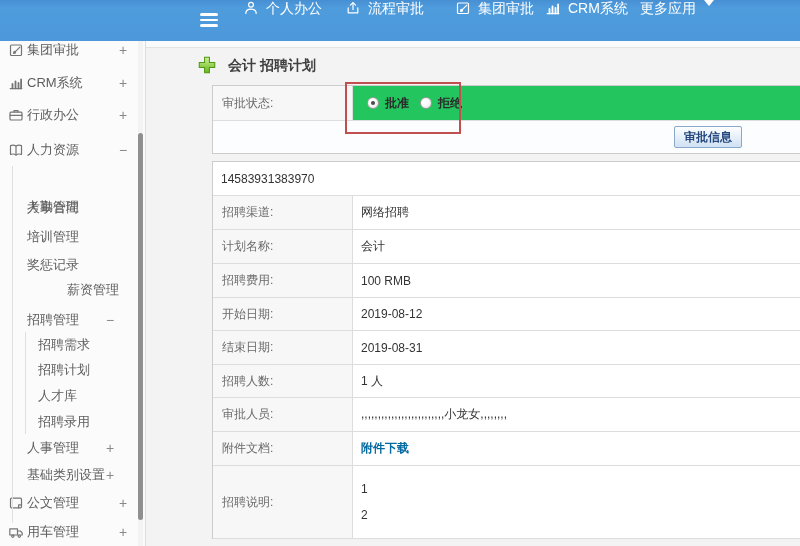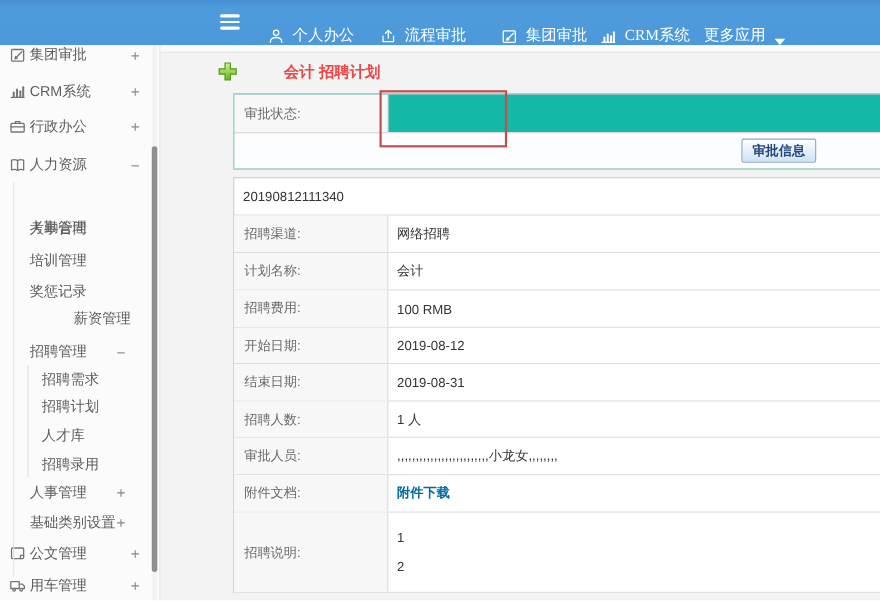--- a/index.html
+++ b/index.html
@@ -6,22 +6,22 @@
   #app{position:relative;width:800px;height:546px;overflow:hidden;
        font-family:"Liberation Sans","DejaVu Sans",sans-serif;background:#fff;}
 
   
   .navbar{position:absolute;left:0;top:0;width:800px;height:41px;
           background:linear-gradient(#478fd3,#4f9cdd 20%,#4c98da);color:#fff;}
   .logo{position:absolute;left:10px;top:0;height:41px;line-height:41px;
         font-size:15px;font-weight:bold;letter-spacing:.5px;white-space:nowrap;}
   .hamburger{position:absolute;left:200px;top:13px;width:18px;height:15px;cursor:pointer;}
   .hamburger span{display:block;height:2.5px;background:#fff;border-radius:2px;margin-bottom:3px;}
-  .nav-item{position:absolute;top:0;height:41px;display:flex;align-items:flex-end;
-            font-size:14px;color:#fff;white-space:nowrap;cursor:pointer;font-family:Liberation Serif, serif;}
+  .nav-item{position:absolute;top:0;height:41px;display:flex;align-items:flex-start;
+            font-size:14px;color:#fff;white-space:nowrap;cursor:pointer;}
   .nav-item .nicon{display:inline-flex;margin-right:7px;}
   .nav-item .caret{margin-left:8px;display:inline-flex;}
 
   
   .sidebar{position:absolute;left:0;top:41px;width:145px;height:505px;
            background:#fbfbfb;border-right:1px solid #ddd;}
   .side-item{position:absolute;height:28px;line-height:28px;font-size:13px;color:#5d5d5d;
              white-space:nowrap;cursor:pointer;}
   .side-item .sicon{position:absolute;left:8px;top:6px;display:inline-flex;}
   .side-item .slabel{position:absolute;top:0;}
@@ -31,24 +31,24 @@
   .sb-track{position:absolute;left:138px;top:0;width:5px;height:505px;background:#f3f3f3;}
   .sb-thumb{position:absolute;left:138px;top:92px;width:5px;height:387px;
             background:#8f8f8f;border-radius:3px;cursor:pointer;}
 
   
   .main-bg{position:absolute;left:146px;top:41px;width:654px;height:505px;background:#f3f3f3;}
   .topstrip{position:absolute;left:146px;top:41px;width:654px;height:6px;
             background:#fafbfc;border-bottom:1px solid #e4e4e4;}
   .plus-wrap{position:absolute;left:198px;top:56px;width:18px;height:18px;cursor:pointer;}
   .page-title{position:absolute;left:228px;top:57px;font-size:14px;font-weight:bold;
-              color:#ef4444;white-space:nowrap;margin-left:30px;}
-
-  
-  .tableA{position:absolute;left:212px;top:85px;width:588px;background:#14b8a6;
+              color:#404040;white-space:nowrap;}
+
+  
+  .tableA{position:absolute;left:212px;top:85px;width:588px;background:#22c55e;
           border:1px solid #ccc;border-right:none;}
   .rowA1{position:relative;height:34px;border-bottom:1px solid #ddd;display:flex;}
   .rowA2{position:relative;height:32px;background:#fcfdfe;}
   .labcell{width:140px;box-sizing:border-box;background:#f7f7f7;border-right:1px solid #ddd;
            font-size:12px;color:#6a6a6a;line-height:34px;padding-left:9px;}
   .radcell{flex:1;display:flex;align-items:center;padding-left:14px;}
   .radio-group{display:flex;align-items:center;gap:11px;}
   .radio-opt{display:flex;align-items:center;gap:6px;cursor:pointer;}
   .radio{width:12px;height:12px;border-radius:50%;border:1px solid #9b9b9b;box-sizing:border-box;
          background:radial-gradient(circle at 35% 30%,#fff 0 30%,#e2e2e2);position:relative;}
@@ -265,32 +265,44 @@
         </linearGradient>
       </defs>
       <path d="M6.2 1.2h4.6v5h5v4.6h-5v5H6.2v-5h-5V6.2h5z" fill="url(#pg)" stroke="#4f9a12" stroke-width="1"></path>
     </svg>
   </div>
   <div class="page-title">会计 招聘计划</div>
 
   <div class="tableA">
     <div class="rowA1">
       <div class="labcell">审批状态:</div>
+      <div class="radcell">
+        <div class="radio-group" id="radio-group">
+            <span class="radio-opt">
+              <span class="radio checked"></span>
+              <span class="radio-label">批准</span>
+            </span>
+            <span class="radio-opt">
+              <span class="radio"></span>
+              <span class="radio-label">拒绝</span>
+            </span>
+          </div>
+      </div>
     </div>
     <div class="rowA2">
       <button class="approve-btn">审批信息</button>
     </div>
   </div>
 
   <div class="redbox"></div>
 
   <div class="tableB" id="detail-table">
       <div class="trow" style="height: 33px;">
         <div class="val">
-          <span>20190812111340</span>
+          <span>14583931383970</span>
         </div>
       </div>
       <div class="trow" style="height: 33px;">
         <div class="lab">招聘渠道:</div>
         <div class="val">
           <span>网络招聘</span>
         </div>
       </div>
       <div class="trow" style="height: 33px;">
         <div class="lab">计划名称:</div>

